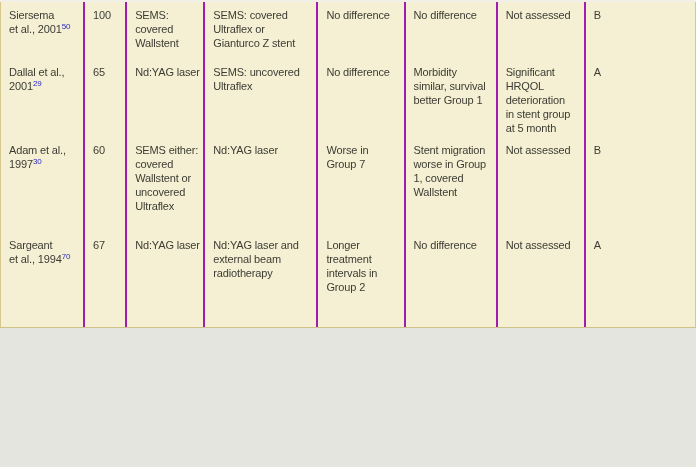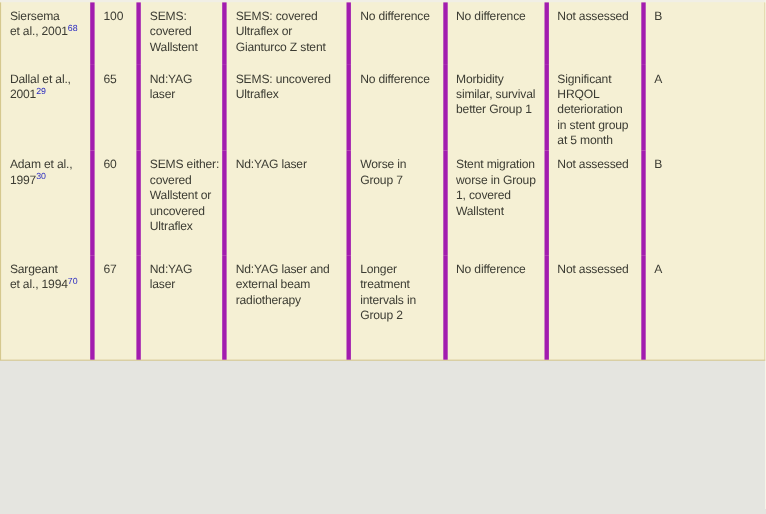--- a/index.html
+++ b/index.html
@@ -31,21 +31,21 @@
     width: 694px;
     font-size: 11px;
     line-height: 14px;
     letter-spacing: -0.15px;
     color: #3c3c33;
   }
   table.studies td {
     vertical-align: top;
     padding: 6px 3px 0 8px;
     white-space: pre-line;
-    border-left: 4px solid #a21caf;
+    border-left: 2px solid #a21caf;
     overflow: hidden;
   }
   table.studies td:first-child { border-left: none; }
   
   col.c1 { width: 83px; }
   col.c2 { width: 42px; }
   col.c3 { width: 78px; }
   col.c4 { width: 113px; }
   col.c5 { width: 87px; }
   col.c6 { width: 92px; }
@@ -82,21 +82,21 @@
           <col class="c3">
           <col class="c4">
         <col class="c5">
           <col class="c6">
           <col class="c7">
           <col class="c8">
       </colgroup>
       <tbody>
           <tr>
             <td><span>Siersema
-et al., 2001</span><sup class="ref">68</sup></td>
+et al., 2001</span><sup class="ref">50</sup></td>
             <td>100</td>
             <td>SEMS:
 covered
 Wallstent</td>
             <td>SEMS: covered
 Ultraflex or
 Gianturco Z stent</td>
             <td>No difference</td>
             <td>No difference</td>
             <td>Not assessed</td>

